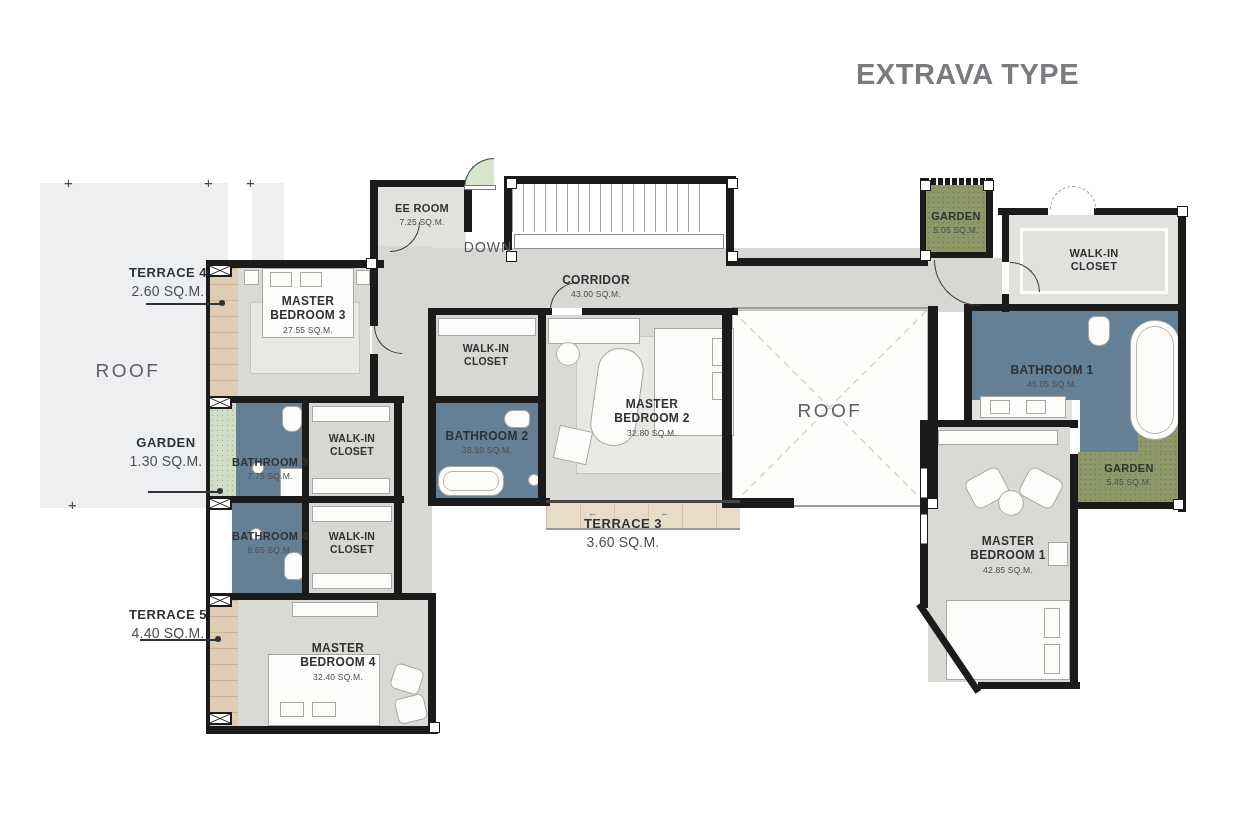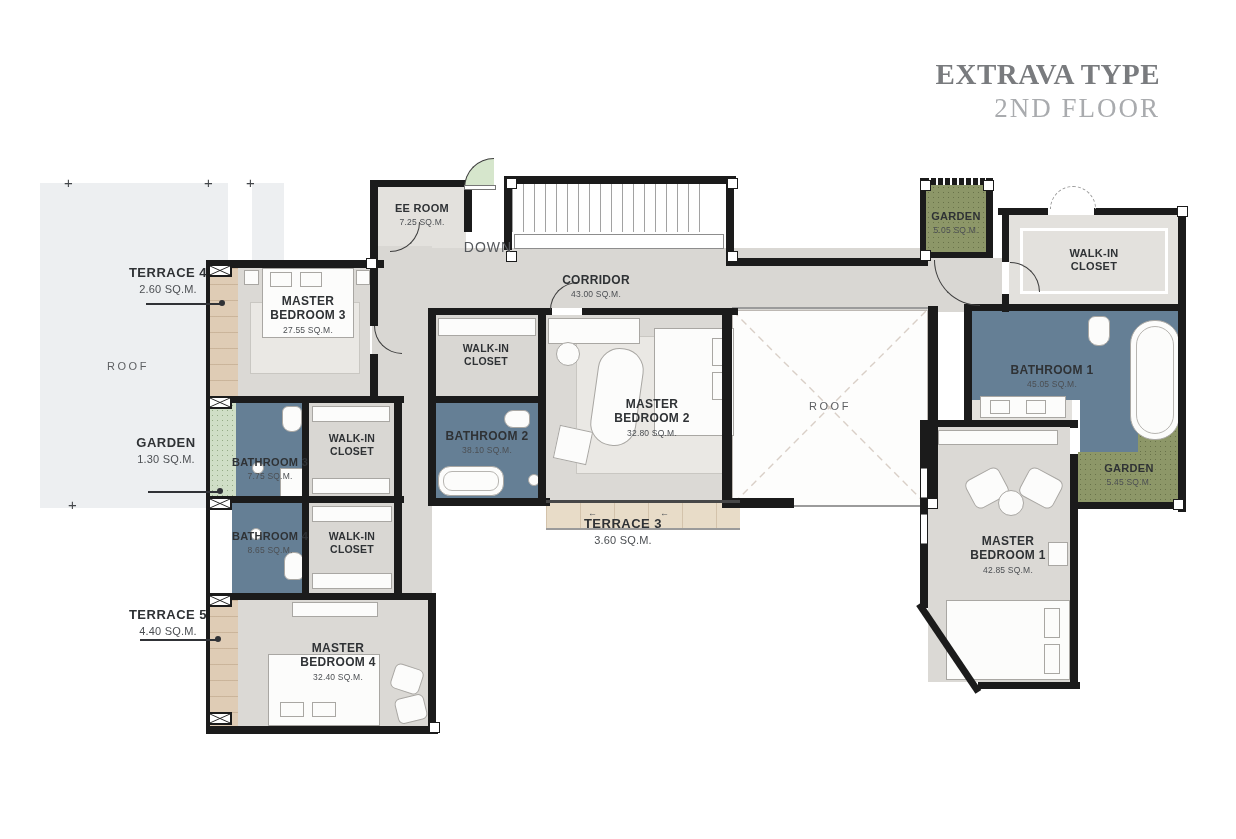--- a/index.html
+++ b/index.html
@@ -27,28 +27,28 @@
   .xbox{background:#fff;border:2px solid #1b1b1b;}
   .xbox i{position:absolute;left:-10%;width:120%;top:45%;height:1.4px;background:#1b1b1b;display:block;}
   .xbox i.a{transform:rotate(24deg);} .xbox i.b{transform:rotate(-24deg);}
   .arc{border:0 solid #3d3d3d;background:transparent;}
   .lbl{position:absolute;text-align:center;color:var(--label,#2f3235);}
   .lbl .nm{font-weight:bold;font-size:12px;letter-spacing:.3px;line-height:1.2;display:block;}
   .lbl .ar{font-size:8.5px;color:var(--area_label,#4c4f53);display:block;margin-top:2px;letter-spacing:.2px;}
   .lbl.sm .nm{font-size:11px;}
   .lbl.xs .nm{font-size:10.5px;letter-spacing:.2px;}
   .lbl.out .nm{font-size:13px;letter-spacing:.5px;}
-  .lbl.out .ar{font-size:11px;}
-  .rooftxt{position:absolute;color:#5d5f62;font-size:11px;letter-spacing:2.5px;text-align:center;}
+  .lbl.out .ar{font-size:14px;}
+  .rooftxt{position:absolute;color:#5d5f62;font-size:19px;letter-spacing:2.5px;text-align:center;}
   .downtxt{position:absolute;color:#55585c;font-size:14px;letter-spacing:1px;text-align:center;}
   .plus{position:absolute;color:#43464a;font-size:15px;line-height:1;}
   .leader{position:absolute;height:1.5px;background:#303236;}
   .ldot{position:absolute;width:6px;height:6px;border-radius:50%;background:#303236;}
   .arrow{position:absolute;font-size:9px;color:#55585c;line-height:1;}
-  .ttl{position:absolute;text-align:right;font-family:Liberation Serif, serif;}
+  .ttl{position:absolute;}
   .ttl .t1{font-size:29px;font-weight:bold;color:var(--title,#797b7e);letter-spacing:.5px;display:block;}
   .ttl .t2{font-size:27px;color:var(--subtitle,#a9abae);letter-spacing:2px;display:block;margin-top:2px;}
   .tot{position:absolute;text-align:center;}
   .tot .t1{font-size:15px;font-weight:bold;color:var(--title,#797b7e);letter-spacing:.8px;display:block;}
   .tot .t2{font-size:17px;color:var(--subtitle,#a9abae);display:block;margin-top:3px;}
   svg{display:block;}
 </style>
 </head>
 <body>
 
@@ -340,16 +340,15 @@
     <span class="ar">4.40 SQ.M.</span>
   </div>
   <div class="leader" style="left:140px;top:639px;width:78px"></div>
   <div class="ldot" style="left:215px;top:636px"></div>
 
   <div class="arrow" style="left:588px;top:509px">←</div>
   <div class="arrow" style="left:660px;top:509px">←</div>
 
   <div class="ttl" style="left:856px;top:58px;width:304px">
     <span class="t1">EXTRAVA TYPE</span>
-    <span class="t2">2ND FLOOR</span>
   </div>
 
 </div>
 
 </body></html>

